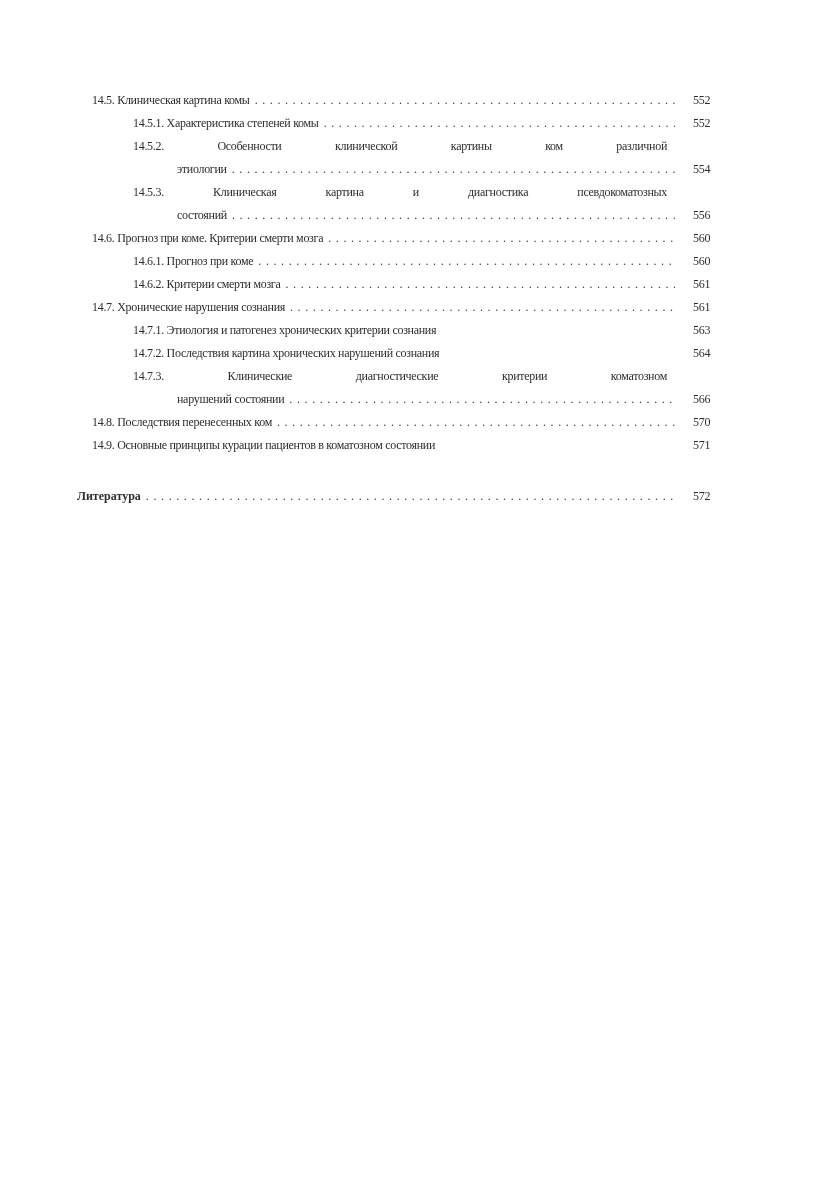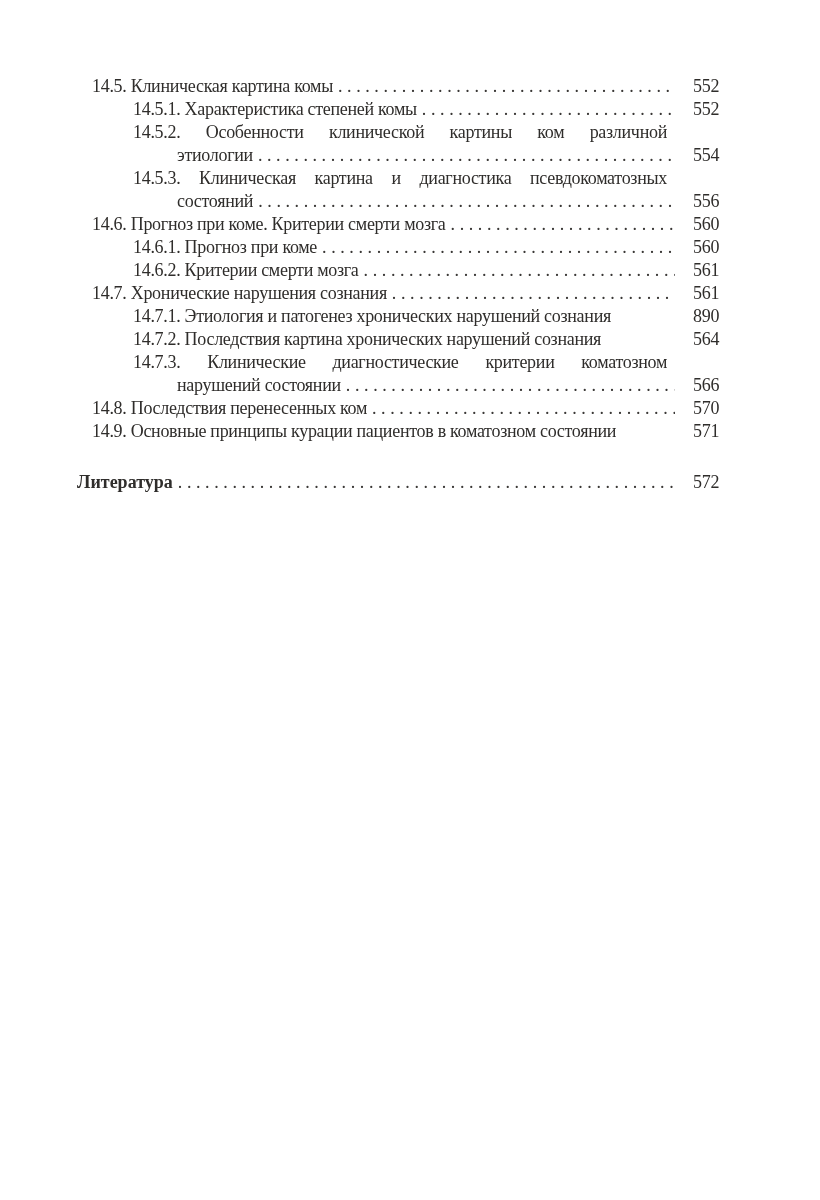--- a/index.html
+++ b/index.html
@@ -10,23 +10,23 @@
     color: #2f2d2b;
     overflow: hidden;
   }
   .page-canvas {
     position: relative;
     width: 820px; height: 1200px;
     background: #ffffff;
   }
   .toc {
     position: absolute;
-    left: 77px; top: 75px;
+    left: 77px; top: 89px;
     width: 650px;
-    font-size: 18px;
+    font-size: 12px;
     line-height: 23px;
     letter-spacing: -0.3px;
   }
   .row {
     display: flex;
     align-items: baseline;
     min-height: 23px;
   }
   
   .row.i0 { padding-left: 0; }
@@ -118,23 +118,23 @@
     <span class="txt">14.6.2. Критерии смерти мозга</span>
     <span class="dots"></span>
     <span class="pg">561</span>
   </div>
       <div class="row i1">
     <span class="txt">14.7. Хронические нарушения сознания</span>
     <span class="dots"></span>
     <span class="pg">561</span>
   </div>
       <div class="row i2">
-    <span class="txt">14.7.1. Этиология и патогенез хронических нарушений сознания</span>
+    <span class="txt">14.7.1. Этиология и патогенез хронических критерии сознания</span>
     <span class="dots empty"></span>
-    <span class="pg">890</span>
+    <span class="pg">563</span>
   </div>
       <div class="row i2">
     <span class="txt">14.7.2. Последствия картина хронических нарушений сознания</span>
     <span class="dots empty"></span>
     <span class="pg">564</span>
   </div>
       <div class="row i2 justify">
     <span class="txt">14.7.3. Клинические диагностические критерии коматозном</span>
     
     

